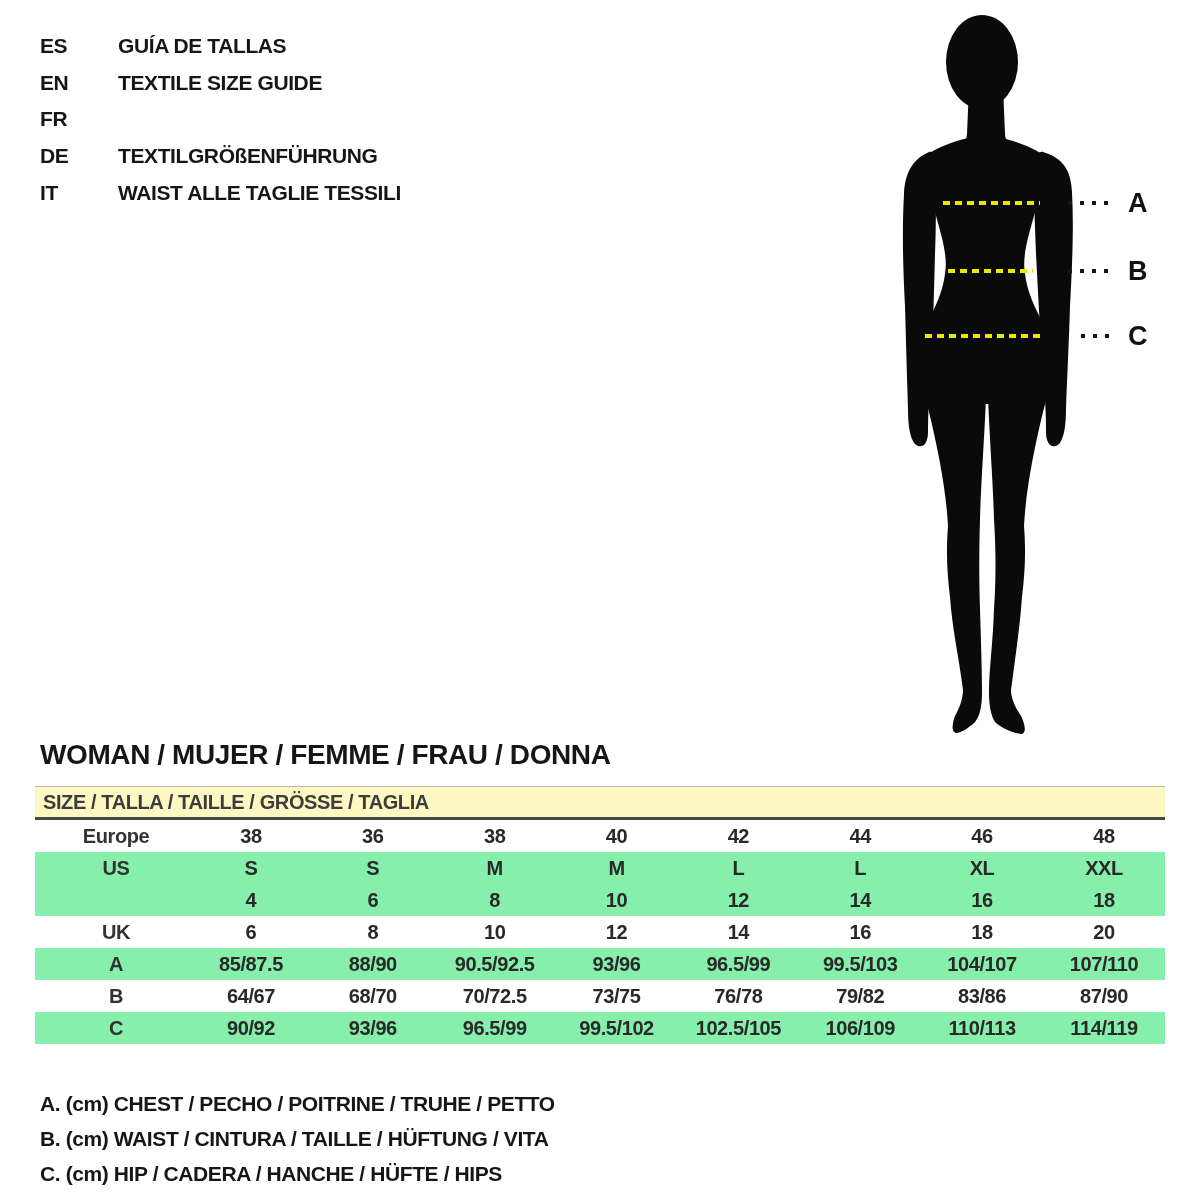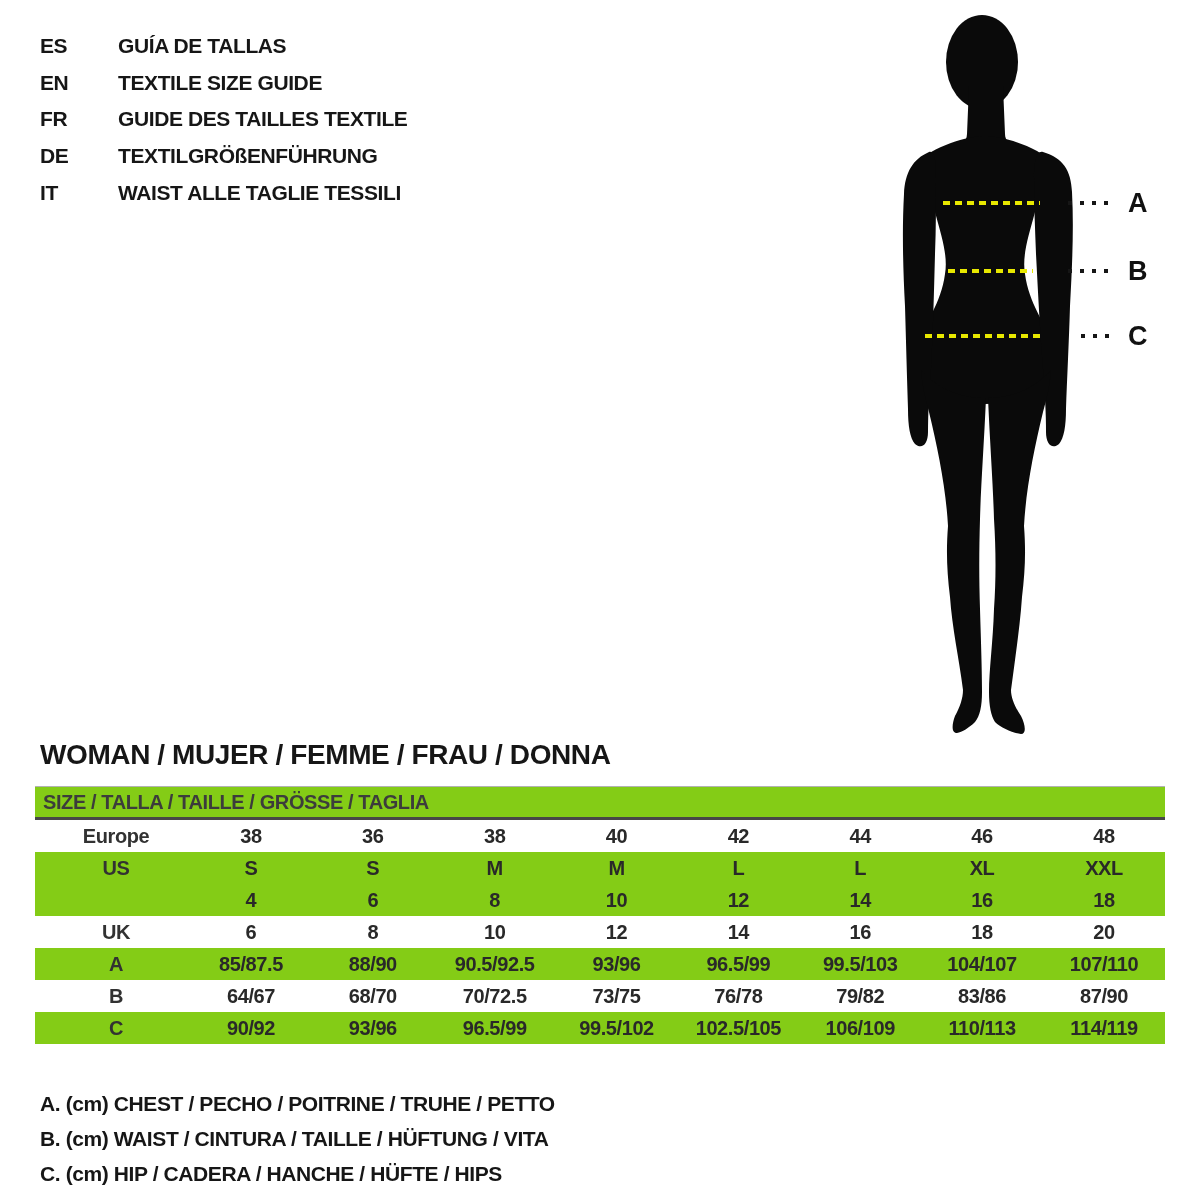--- a/index.html
+++ b/index.html
@@ -22,30 +22,30 @@
   .dash-black{position:absolute;height:4px;
     background-image:repeating-linear-gradient(90deg,#161616 0px,#161616 4px,transparent 4px,transparent 12px);}
   .marker-label{position:absolute;font-weight:700;font-size:27px;color:#111;letter-spacing:0;}
 
   
   .woman-heading{position:absolute;left:40px;top:739px;font-weight:700;font-size:28px;letter-spacing:-0.4px;color:#161616;white-space:nowrap;}
 
   
   .size-table{position:absolute;left:35px;top:786px;width:1130px;border-collapse:collapse;table-layout:fixed;}
   .size-table th{
-    background:#84cc16;height:30px;text-align:left;padding:0 0 0 8px;
+    background:#fef9c3;height:30px;text-align:left;padding:0 0 0 8px;
     font-weight:700;font-size:20px;letter-spacing:-0.4px;color:#3c3c3c;
     border-top:1px solid #b2b2b2;border-bottom:3px solid #474747;
   }
   .size-table td{
     height:32px;padding:0;text-align:center;vertical-align:middle;
     font-weight:700;font-size:20px;letter-spacing:-0.4px;color:#292929;white-space:nowrap;
   }
   .size-table td.row-label{text-align:center;padding-left:7px;color:#323232;}
-  .size-table tr.shade{background:#84cc16;}
+  .size-table tr.shade{background:#86efac;}
 
   
   .legend-block{position:absolute;left:40px;top:1086px;}
   .legend-line{height:35px;display:flex;align-items:center;font-weight:700;font-size:21px;letter-spacing:-0.4px;color:#161616;white-space:nowrap;}
 </style>
 </head>
 <body>
 
 <div>
 
@@ -53,21 +53,20 @@
     <div class="lang-row">
       <span class="lang-code">ES</span>
       <span class="lang-title">GUÍA DE TALLAS</span>
     </div>
     <div class="lang-row">
       <span class="lang-code">EN</span>
       <span class="lang-title">TEXTILE SIZE GUIDE</span>
     </div>
     <div class="lang-row">
       <span class="lang-code">FR</span>
-      <span class="lang-title">GUIDE DES TAILLES TEXTILE</span>
     </div>
     <div class="lang-row">
       <span class="lang-code">DE</span>
       <span class="lang-title">TEXTILGRÖßENFÜHRUNG</span>
     </div>
     <div class="lang-row">
       <span class="lang-code">IT</span>
       <span class="lang-title">WAIST ALLE TAGLIE TESSILI</span>
     </div>
   </div>

